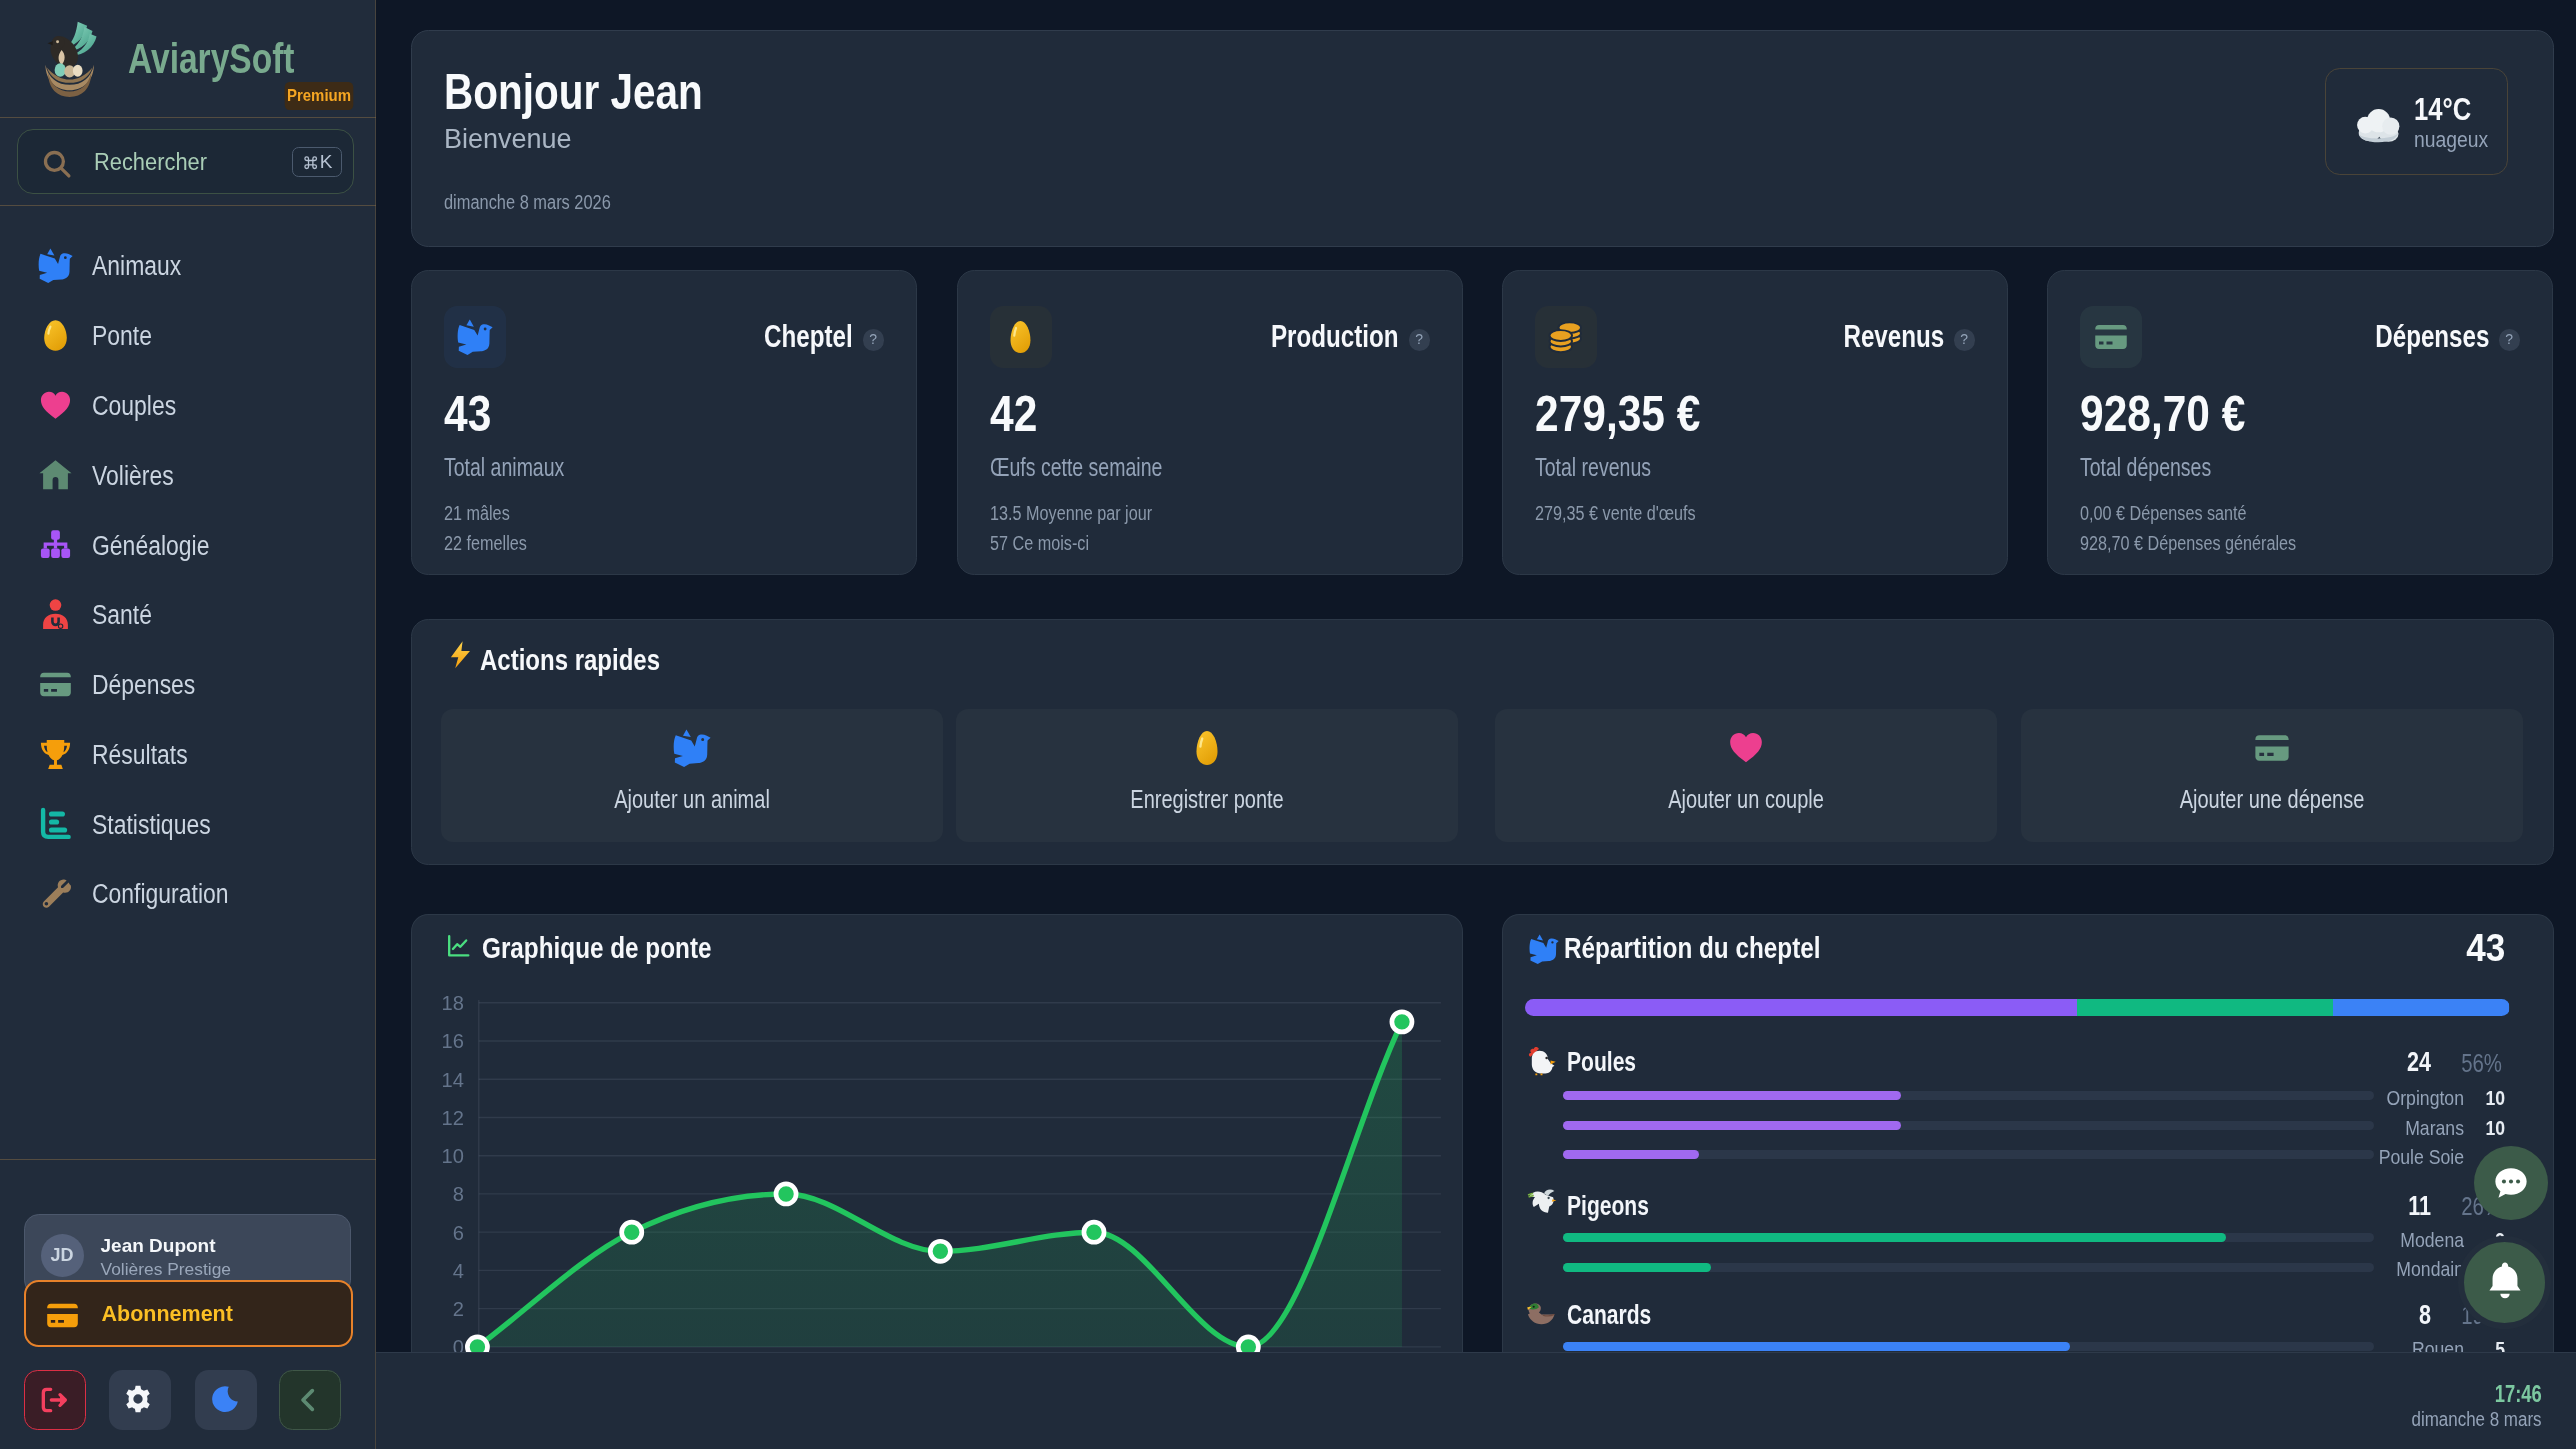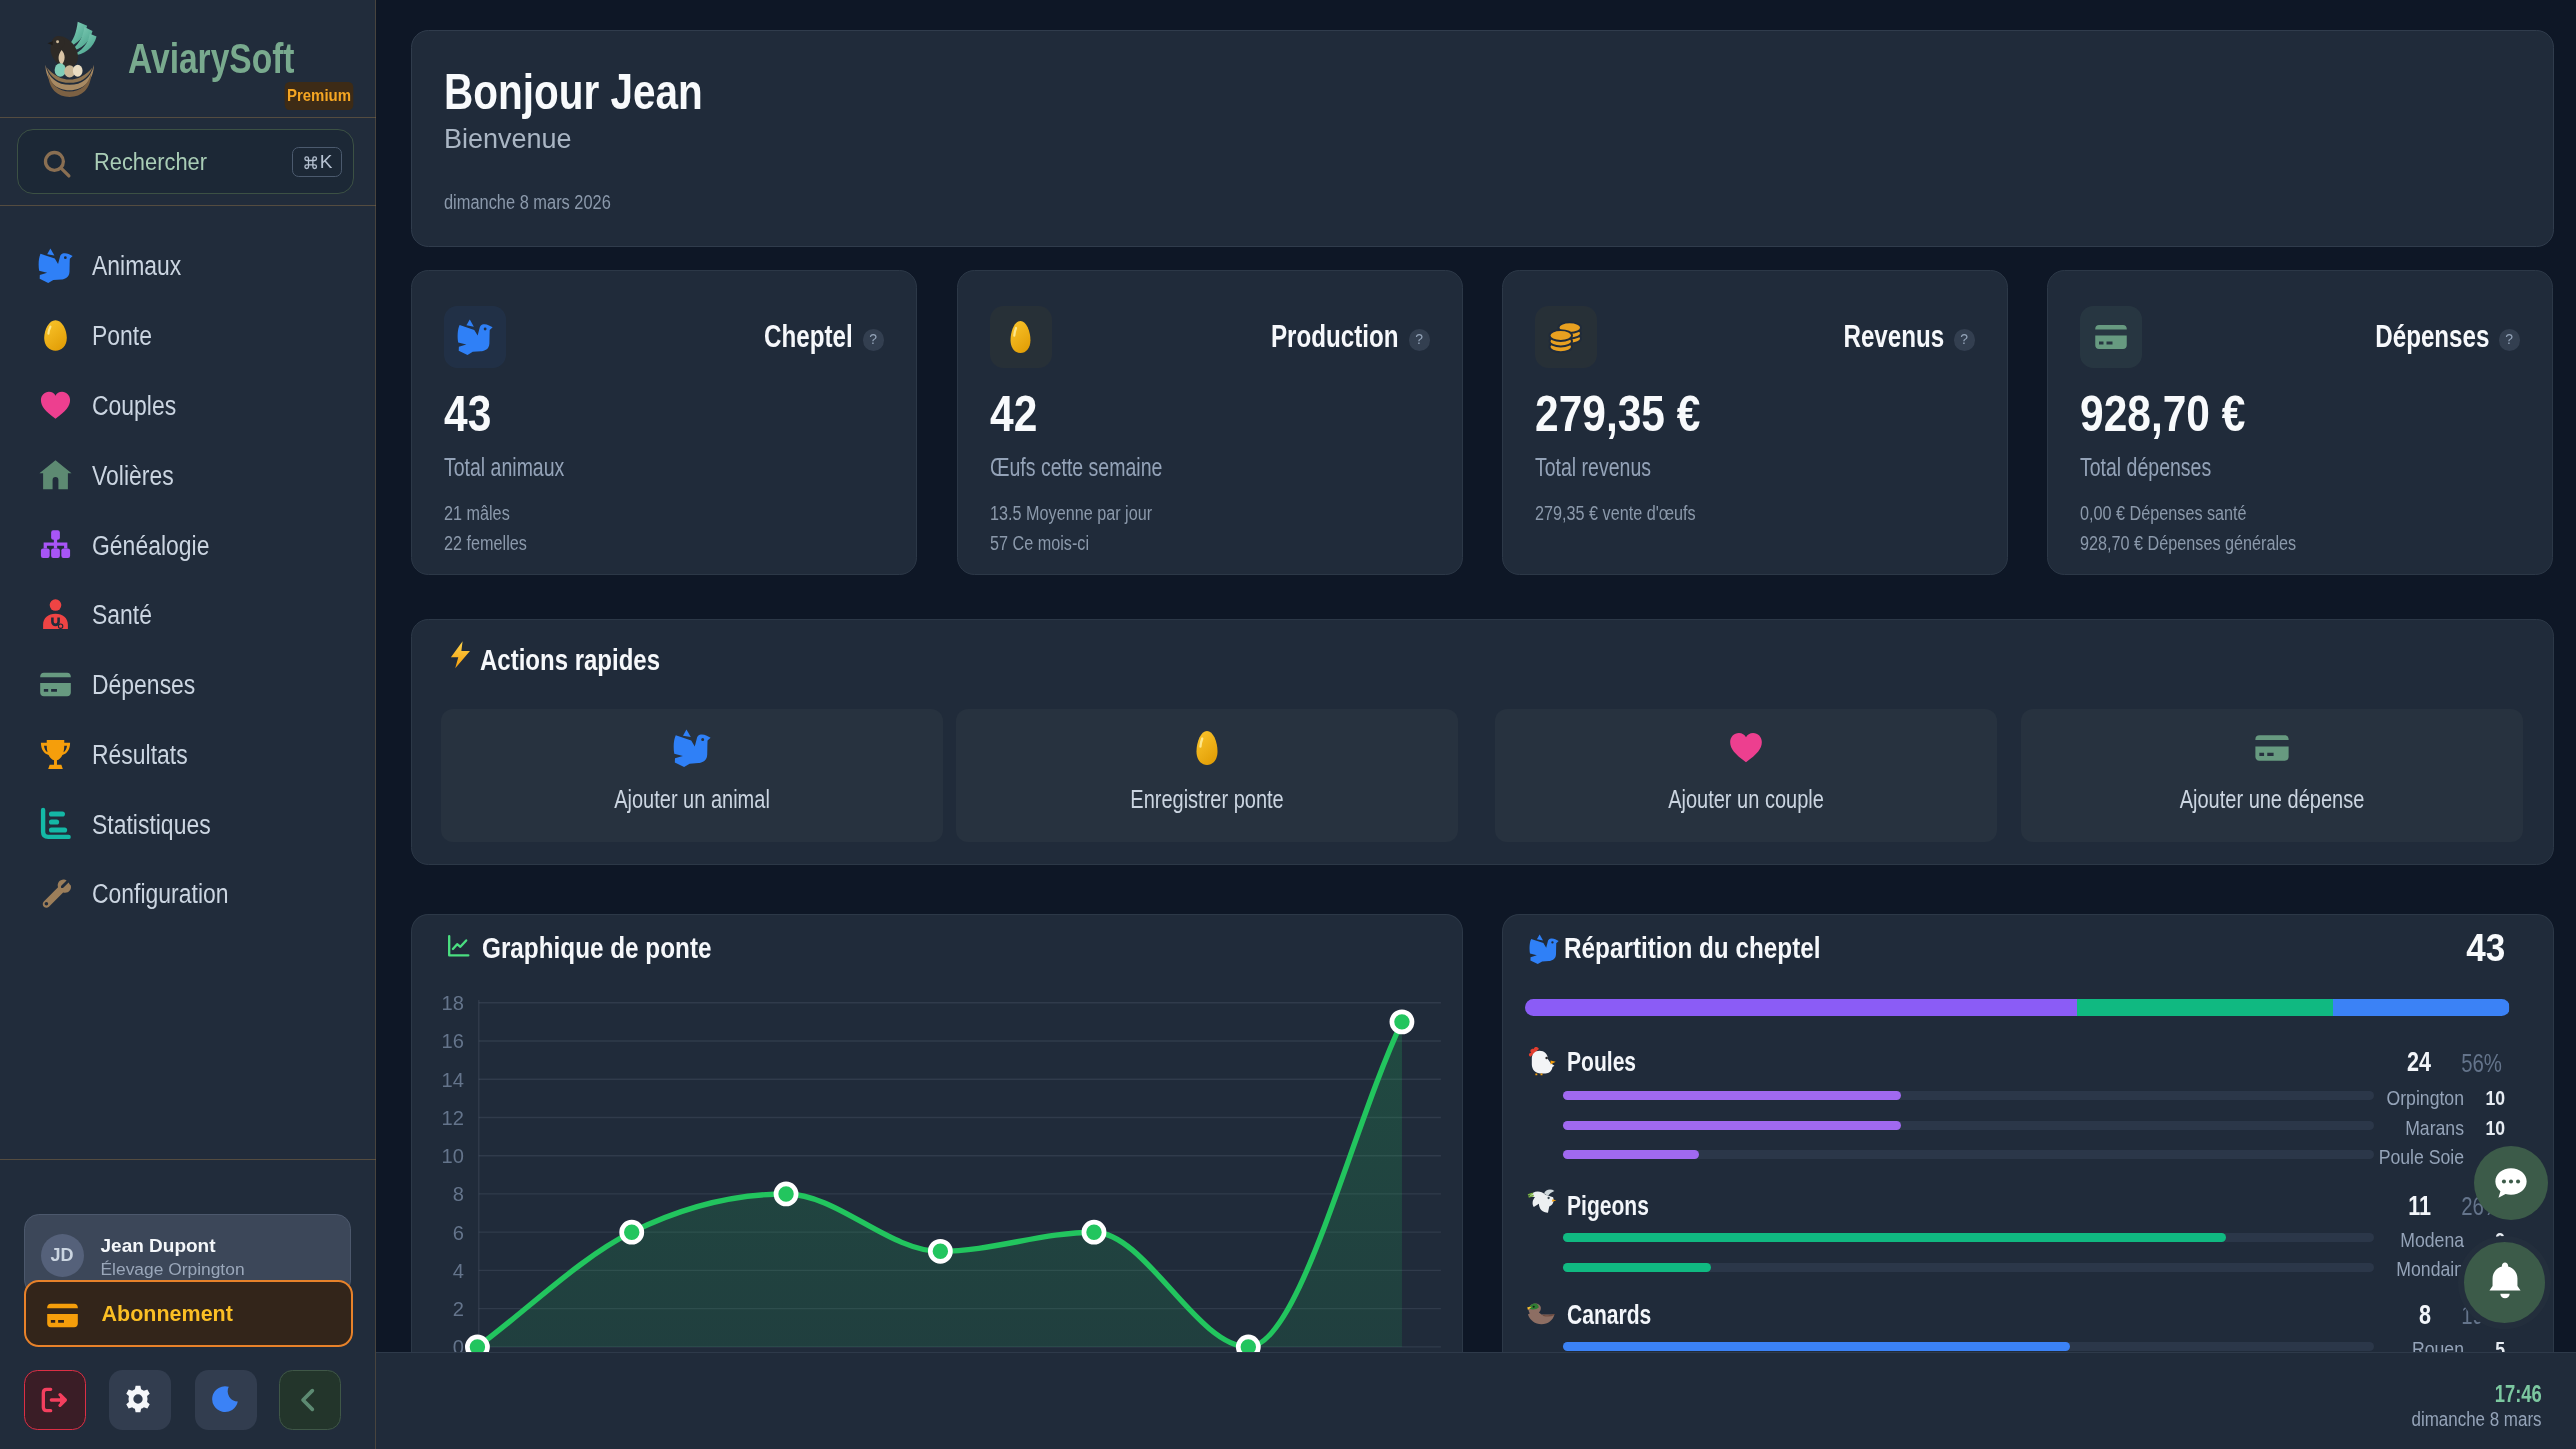--- a/index.html
+++ b/index.html
@@ -182,21 +182,21 @@
     <div class="mitem" style="top:859px">
       <svg class="mico" viewBox="0 0 48 48" fill="#9c7e5a">
           <path d="M43 11 C43 10 42.5 9.3 42 8.8 L35 15.8 C34 16.8 32.3 16.8 31.3 15.8 L32.2 16.7 C31.2 15.7 31.2 14 32.2 13 L39.2 6 C38.7 5.5 38 5 37 5 C31 3.5 25.5 9 27.5 15.5 L8 35 C6 37 6 40 8 42 C10 44 13 44 15 42 L34.5 22.5 C41 24.5 46.5 19 45 13 Z M11.5 40.5 a2.5 2.5 0 1 1 0 -5 a2.5 2.5 0 0 1 0 5 Z"></path>
         </svg>
       <div class="mtxt">Configuration</div>
     </div>
     <div class="sep" style="top:1159px"></div>
     <div id="usercard">
       <div id="avatar">JD</div>
       <div id="uname">Jean Dupont</div>
-      <div id="ucomp">Élevage Orpington</div>
+      <div id="ucomp">Volières Prestige</div>
     </div>
     <div id="abobtn">
       <svg class="abs" style="left:19px;top:16px" width="35" height="35" viewBox="0 0 48 48" fill="#f59e0b">
           <path fill-rule="evenodd" d="M8 8 L40 8 C43 8 45 10 45 13 L45 35 C45 38 43 40 40 40 L8 40 C5 40 3 38 3 35 L3 13 C3 10 5 8 8 8 Z M3 14 L45 14 L45 22 L3 22 Z M8 30 L14 30 L14 34 L8 34 Z M18 30 L26 30 L26 34 L18 34 Z"></path>
         </svg>
       <div class="t">Abonnement</div>
     </div>
     <div class="sqbtn" style="left:23.5px;background:#3a1d26;border:1.3px solid #dc2f45">
       <svg class="abs" style="left:13.4px;top:13.4px" width="32" height="32" viewBox="0 0 48 48" fill="none" stroke="#f43f5e" stroke-width="5" stroke-linecap="round" stroke-linejoin="round">
           <path d="M19 8 L13 8 C10 8 8 10 8 13 L8 35 C8 38 10 40 13 40 L19 40"></path>
@@ -218,20 +218,32 @@
           <path d="M29 10 L15 24 L29 38"></path>
         </svg>
     </div>
   </div>
   <div id="main">
 
     <div class="card" style="left:411px;top:30px;width:2143px;height:217px;border-color:#303c4c">
       <div class="abs" style="left:32px;top:32px;font-size:50px;font-weight:bold;color:#f8fafc;transform:scaleX(0.81);transform-origin:left top">Bonjour Jean</div>
       <div class="abs" style="left:32px;top:93px;font-size:27px;color:#aab6c4">Bienvenue</div>
       <div class="abs" style="left:32px;top:160px;font-size:20px;color:#8b99ab;transform:scaleX(0.82);transform-origin:left top">dimanche 8 mars 2026</div>
+      <div class="abs" style="left:1913px;top:37px;width:183px;height:107px;border:0.7px solid #4a4438;border-radius:14.8px">
+        <svg class="abs" style="left:25.5px;top:34px" width="51" height="42" viewBox="0 0 46 38">
+          <ellipse cx="16" cy="27" rx="10" ry="7.5" fill="#dde4e8"></ellipse>
+          <ellipse cx="33" cy="28" rx="9" ry="7" fill="#dde4e8"></ellipse>
+          <circle cx="24" cy="16" r="10.5" fill="#eef2f4"></circle>
+          <circle cx="12" cy="20" r="7.5" fill="#eef2f4"></circle>
+          <circle cx="35" cy="21" r="7.8" fill="#e7ecef"></circle>
+          <path d="M6 28 C10 33.5 38 33.5 42 27 C40 33 34 35.5 24 35.5 C14 35.5 8 33 6 28 Z" fill="#c3ced6"></path>
+        </svg>
+        <div class="abs" style="left:88px;top:21.5px;font-size:32px;font-weight:bold;color:#f6f8fb;transform:scaleX(0.80);transform-origin:left top">14°C</div>
+        <div class="abs" style="left:88px;top:58px;font-size:22px;color:#94a3b8;transform:scaleX(0.88);transform-origin:left top">nuageux</div>
+      </div>
     </div>
 
     <div class="card scard" style="left:411px;top:270px;width:506px;height:305px">
       <div class="iconsq" style="background:rgba(59,130,246,0.07)">
         <svg class="abs" style="left:12.7px;top:12.7px" width="36" height="36" viewBox="0 0 48 48" fill="#2f80f7">
             <path fill-rule="evenodd" d="M30.5 10.5 C31.8 8.2 33.2 7.3 35.2 7.1 C37.8 6.9 40.2 7.2 42 8.2 L47.5 11 L43.6 14.6 L43.4 22 L43.2 32.5 C43 37 41 39.8 38.5 41 C35.5 42.5 33.5 43.1 32 43.1 L21 43.8 L14 48 L2.3 42.3 L2.5 37 L12.5 34 L1.6 31.3 C0.3 24 0.6 13.6 3.5 8 L23 14.5 L27.5 22 Z M39.4 13.3 a1.9 1.9 0 1 1 -3.8 0 a1.9 1.9 0 1 1 3.8 0 Z"></path>
             <path d="M17 0.6 L22.5 10.2 L12.6 8.4 Z"></path>
           </svg>
       </div>
       <div class="title">Cheptel</div>

